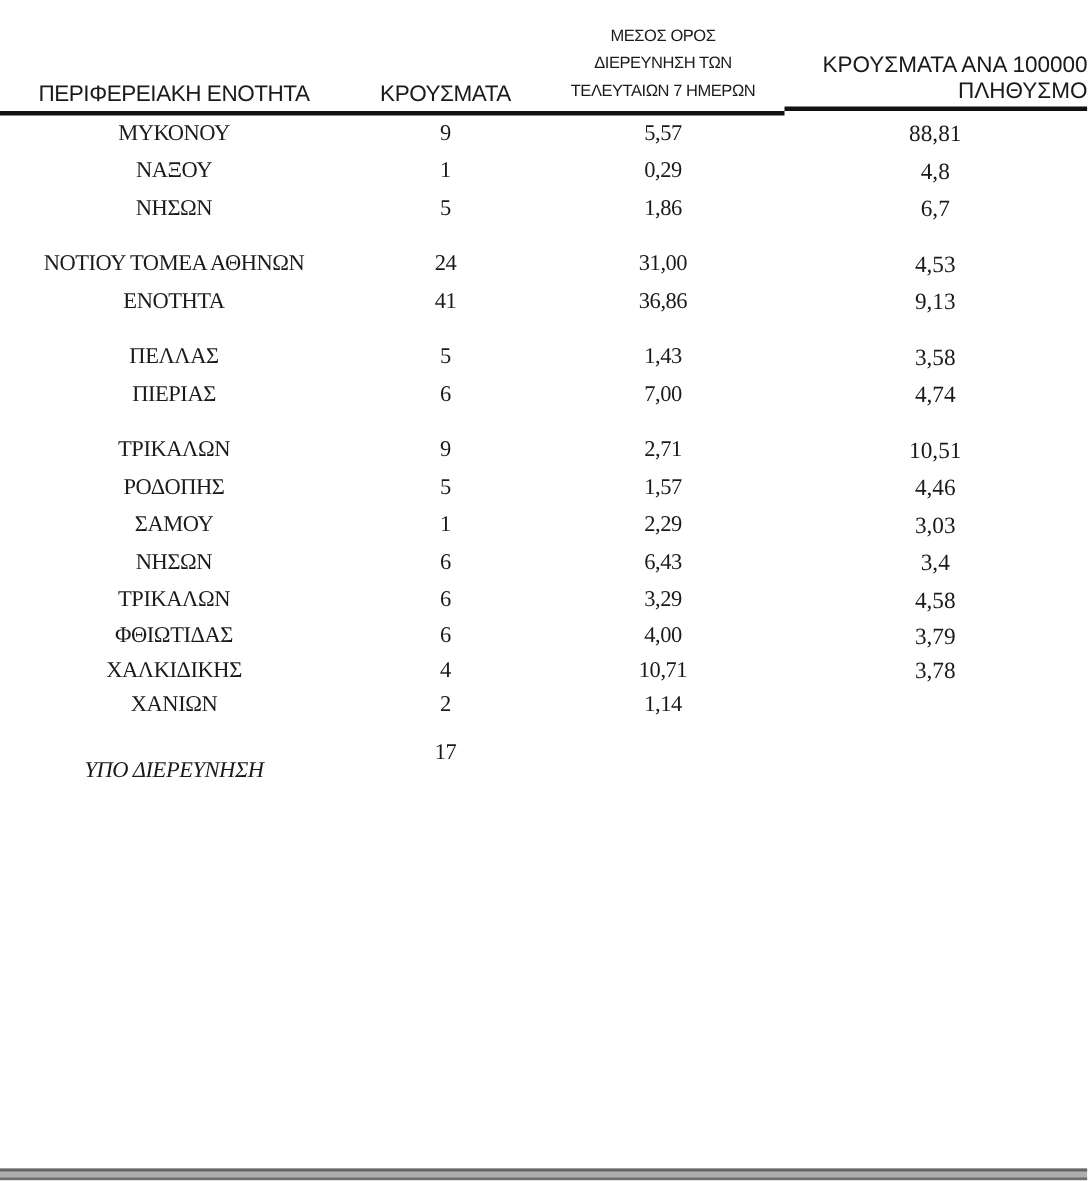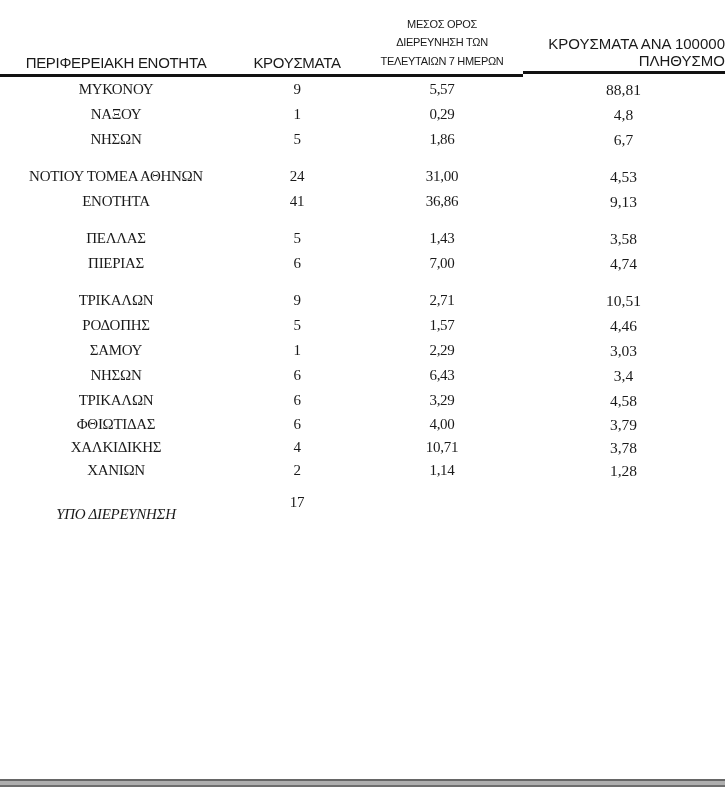--- a/index.html
+++ b/index.html
@@ -165,21 +165,20 @@
     <div class="row short grid">
       <span class="c c1">ΧΑΛΚΙΔΙΚΗΣ</span>
       <span class="c c2">4</span>
       <span class="c c3">10,71</span>
       <span class="c c4">3,78</span>
     </div>
     <div class="row short grid">
       <span class="c c1">ΧΑΝΙΩΝ</span>
       <span class="c c2">2</span>
       <span class="c c3">1,14</span>
-      <span class="c c4">1,28</span>
     </div>
     <div class="row short grid">
       <span class="c c1 italic">ΥΠΟ ΔΙΕΡΕΥΝΗΣΗ</span>
       <span class="c c2">17</span>
       <span class="c c3"></span>
       <span class="c c4"></span>
     </div>
 
   </div>
 

